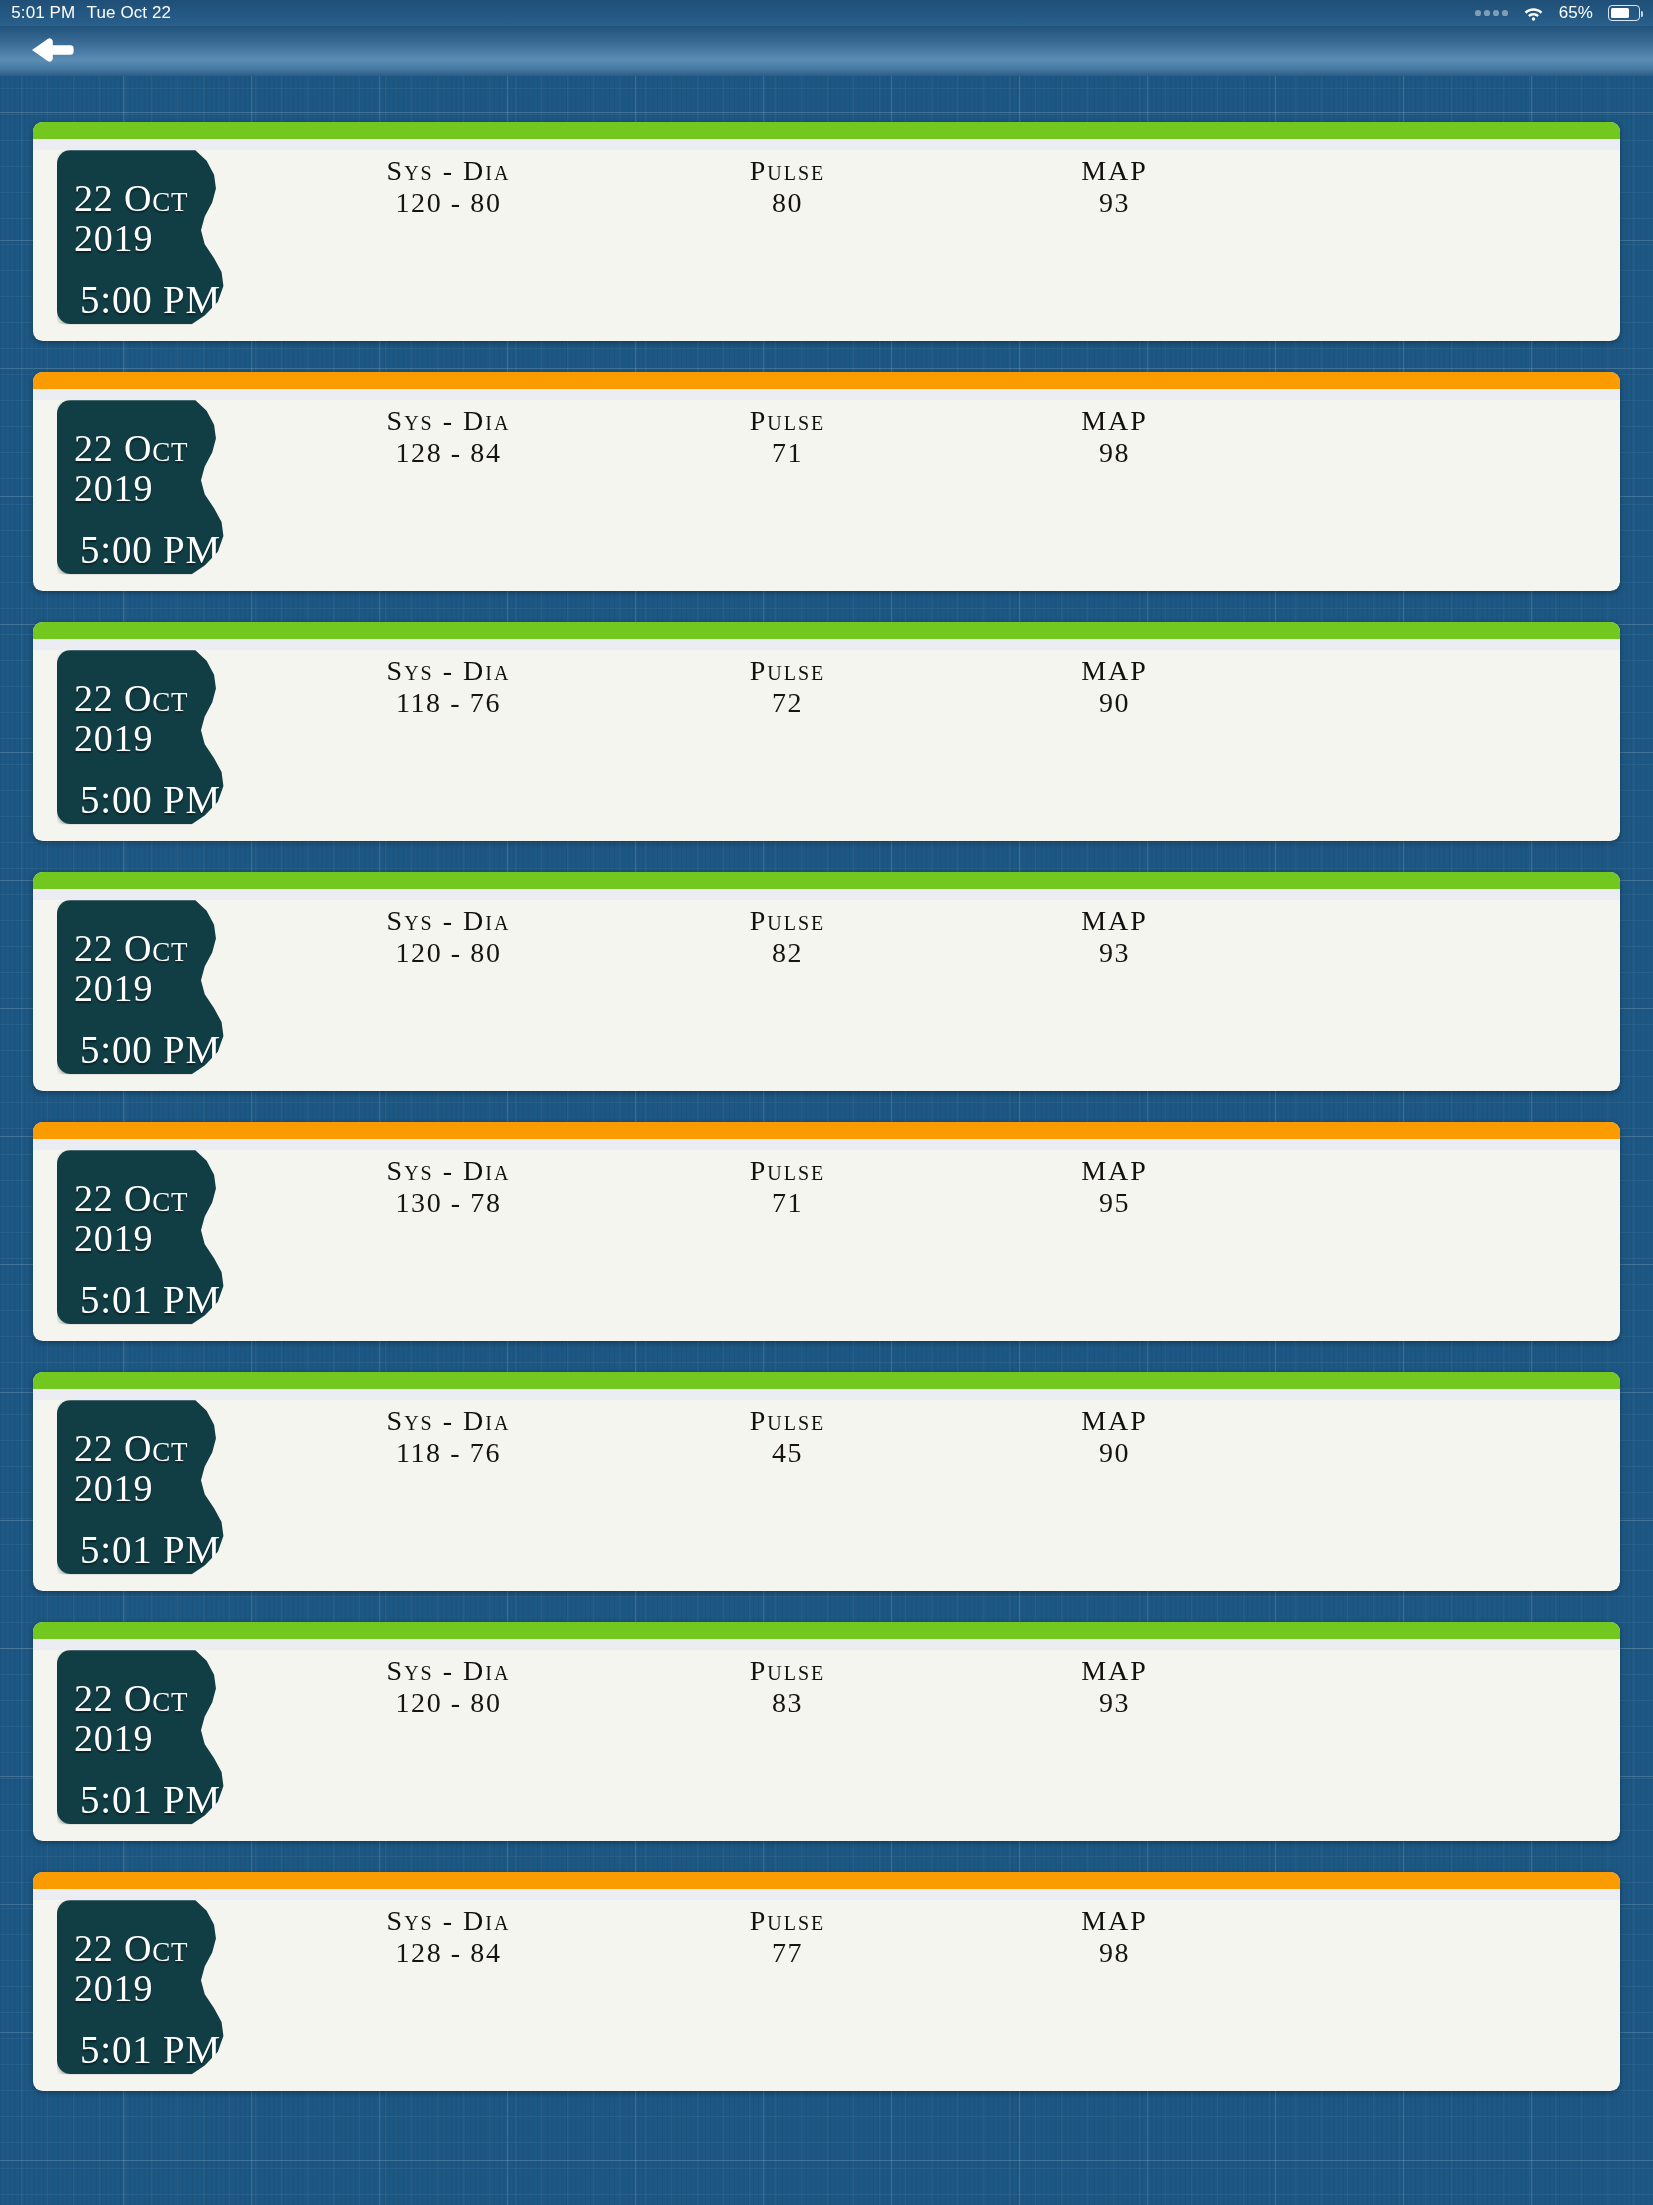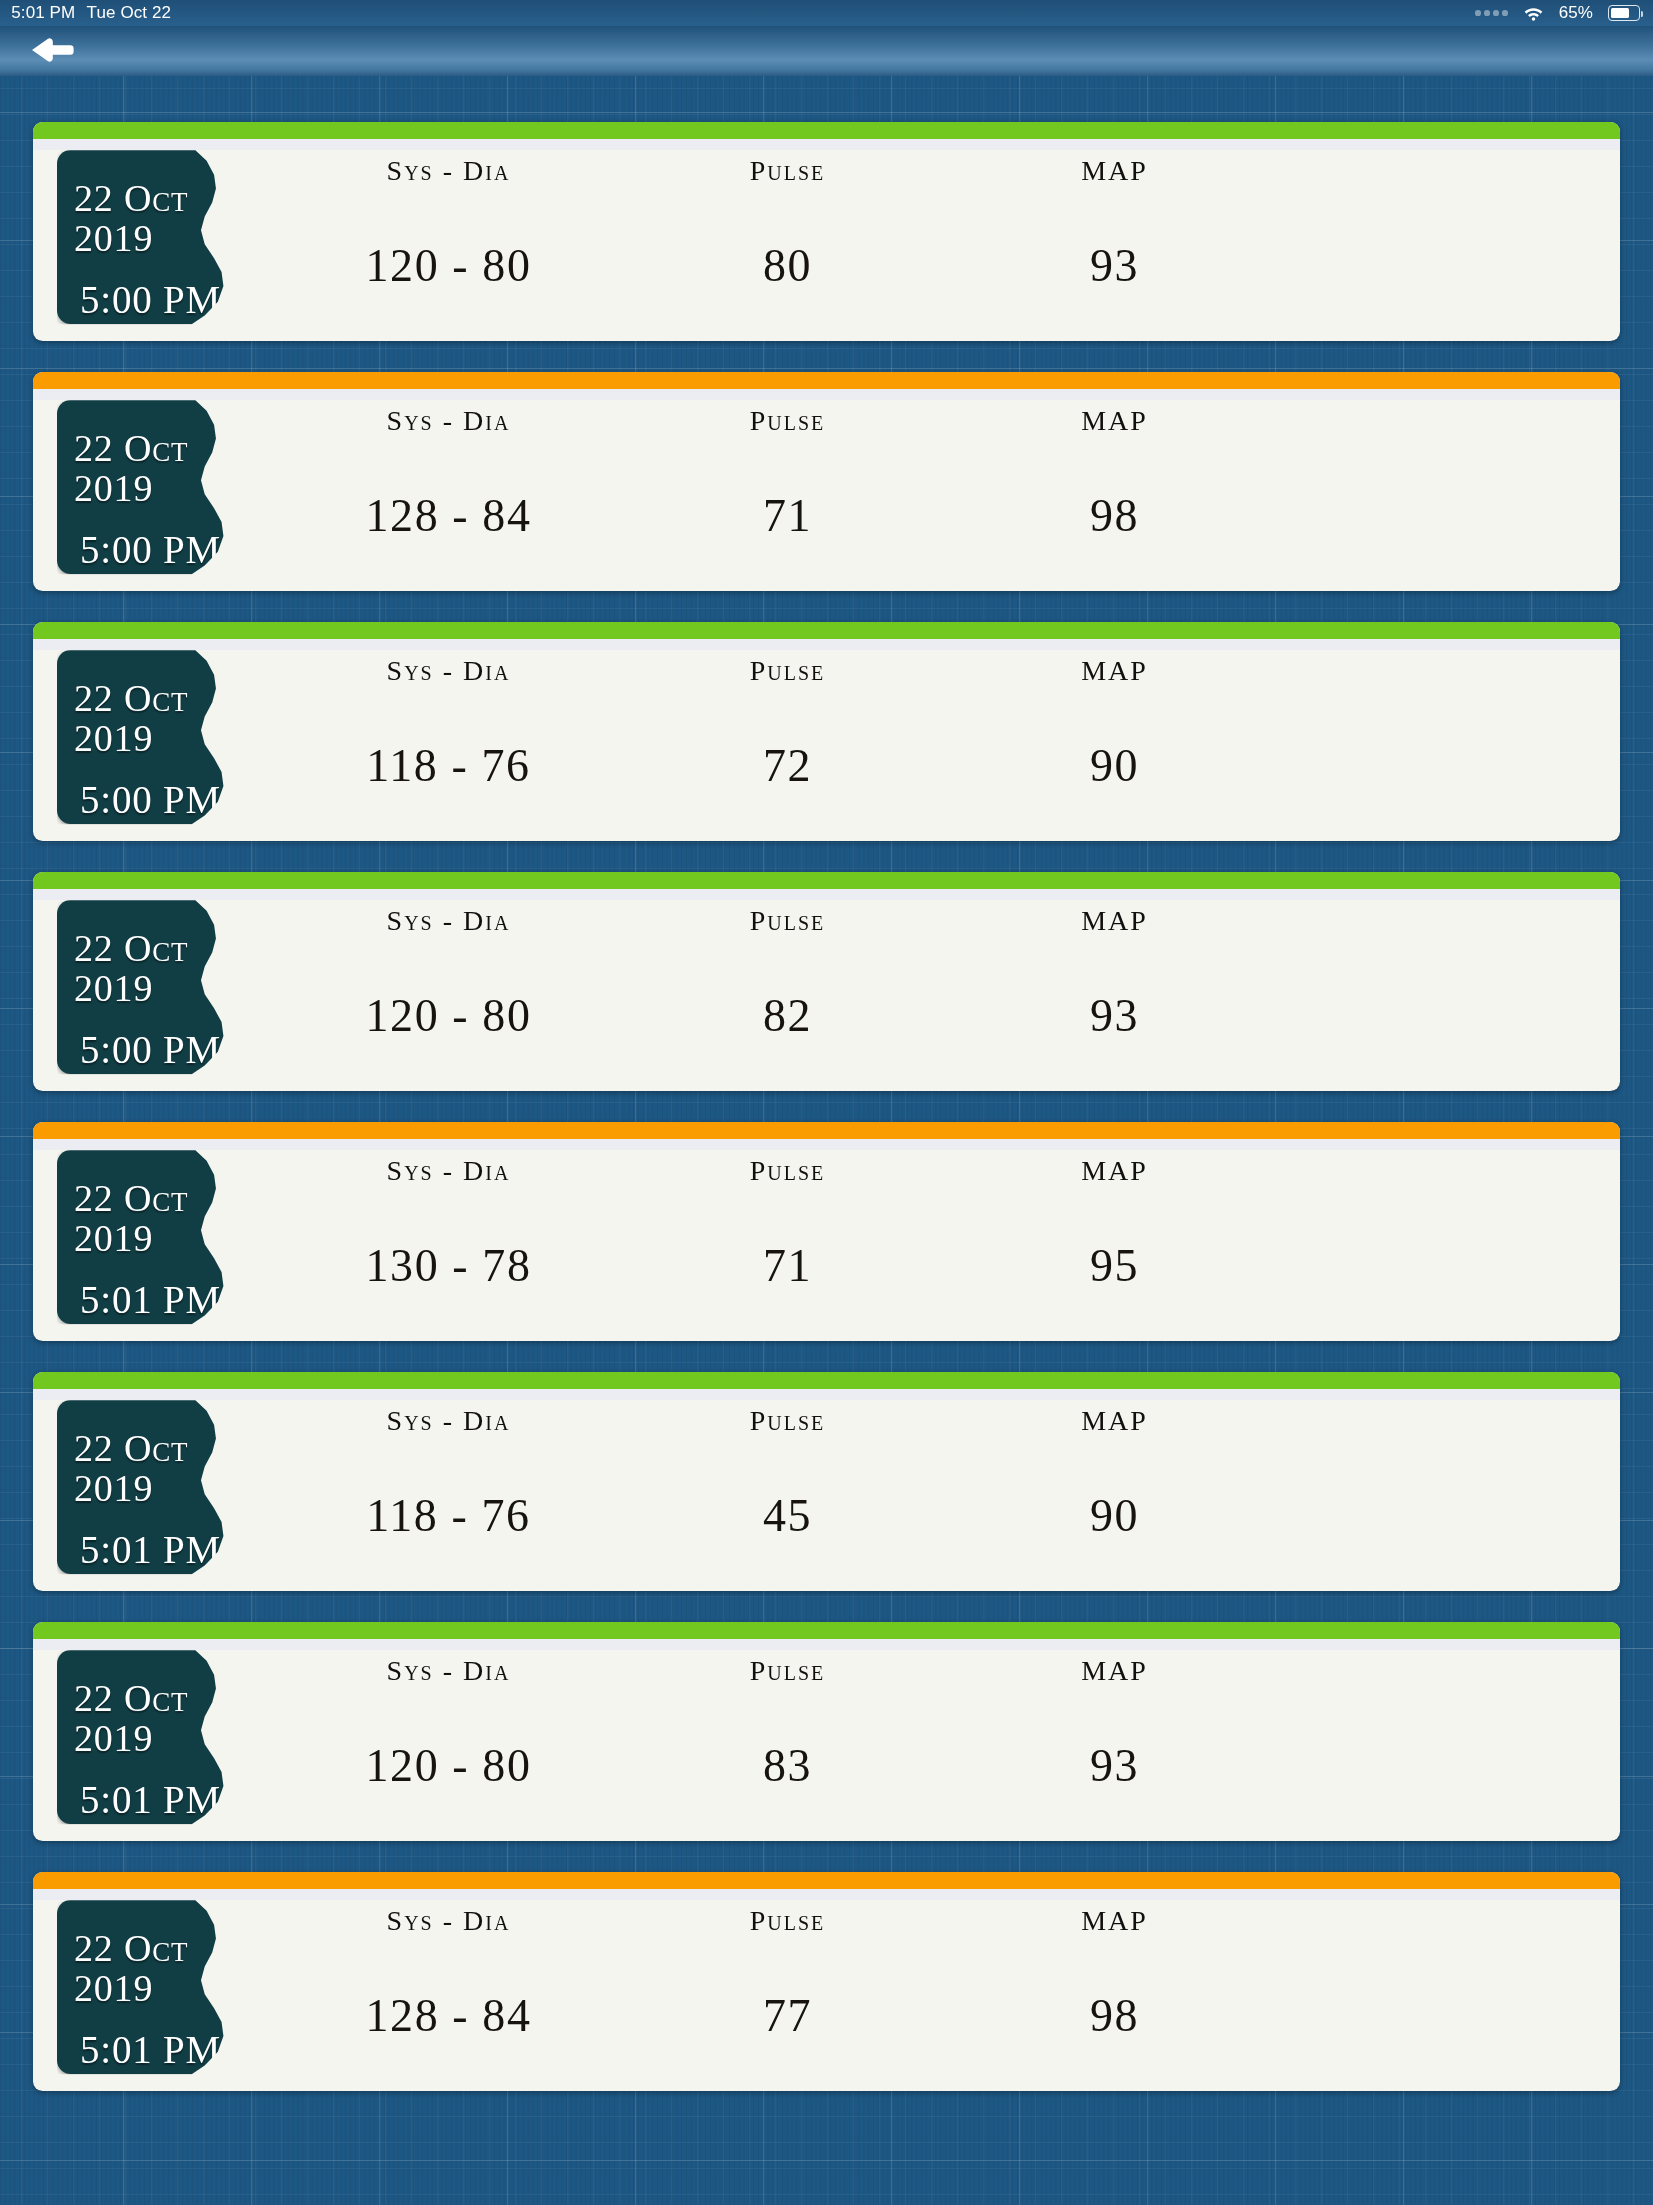--- a/index.html
+++ b/index.html
@@ -151,23 +151,22 @@
   .metric-label{
     margin-top:16px;
     font-family:"Liberation Serif", serif;
     font-variant:small-caps;
     font-size:28px;
     letter-spacing:2px;
     color:#12100e;
     white-space:nowrap;
   }
   .metric-value{
-    margin-top:52px;
     font-family:"Liberation Serif", serif;
-    font-size:46px;
+    font-size:28px;
     letter-spacing:1.6px;
     color:#17140f;
     white-space:nowrap;
   }
 </style>
 </head>
 <body>
 
 <div id="status-bar">
   <div class="sb-left">

